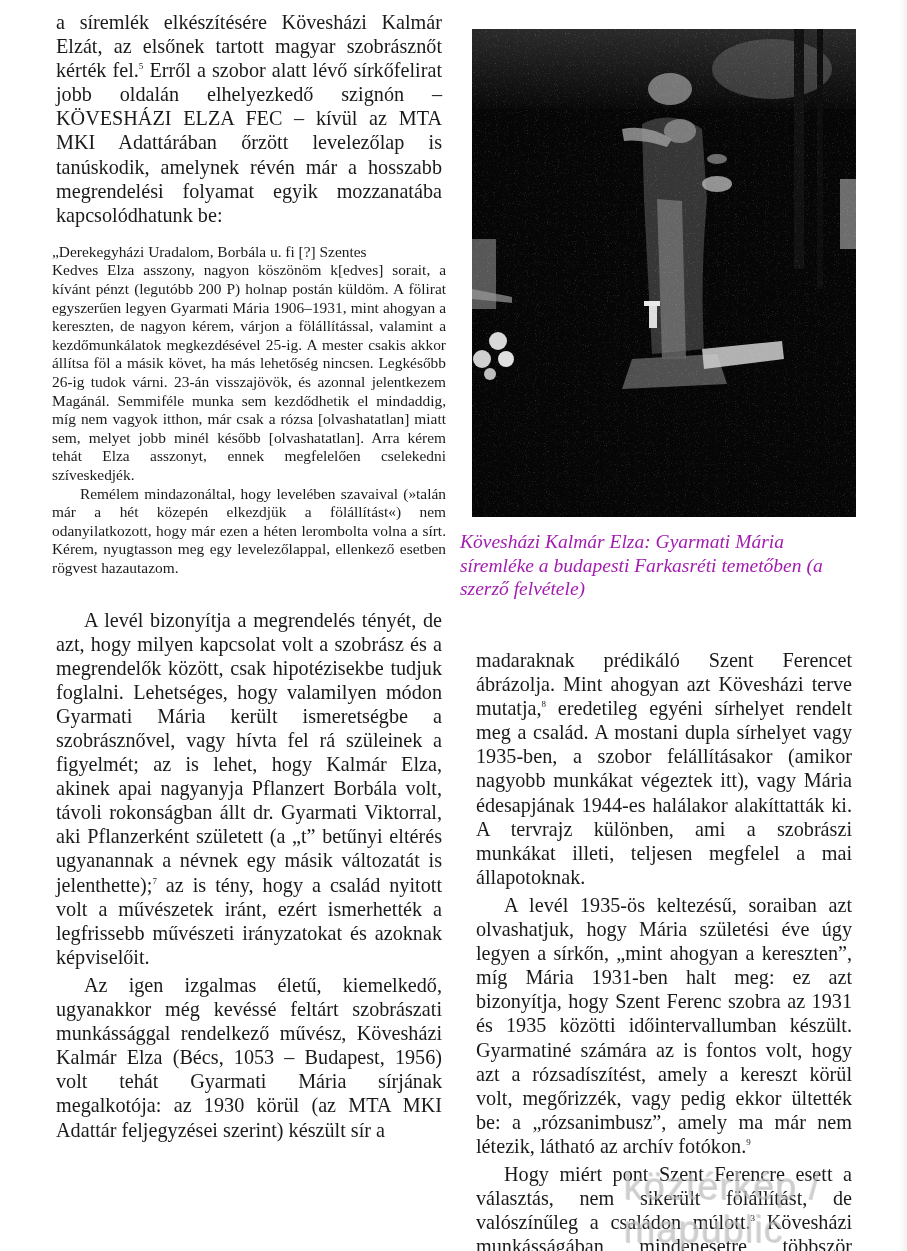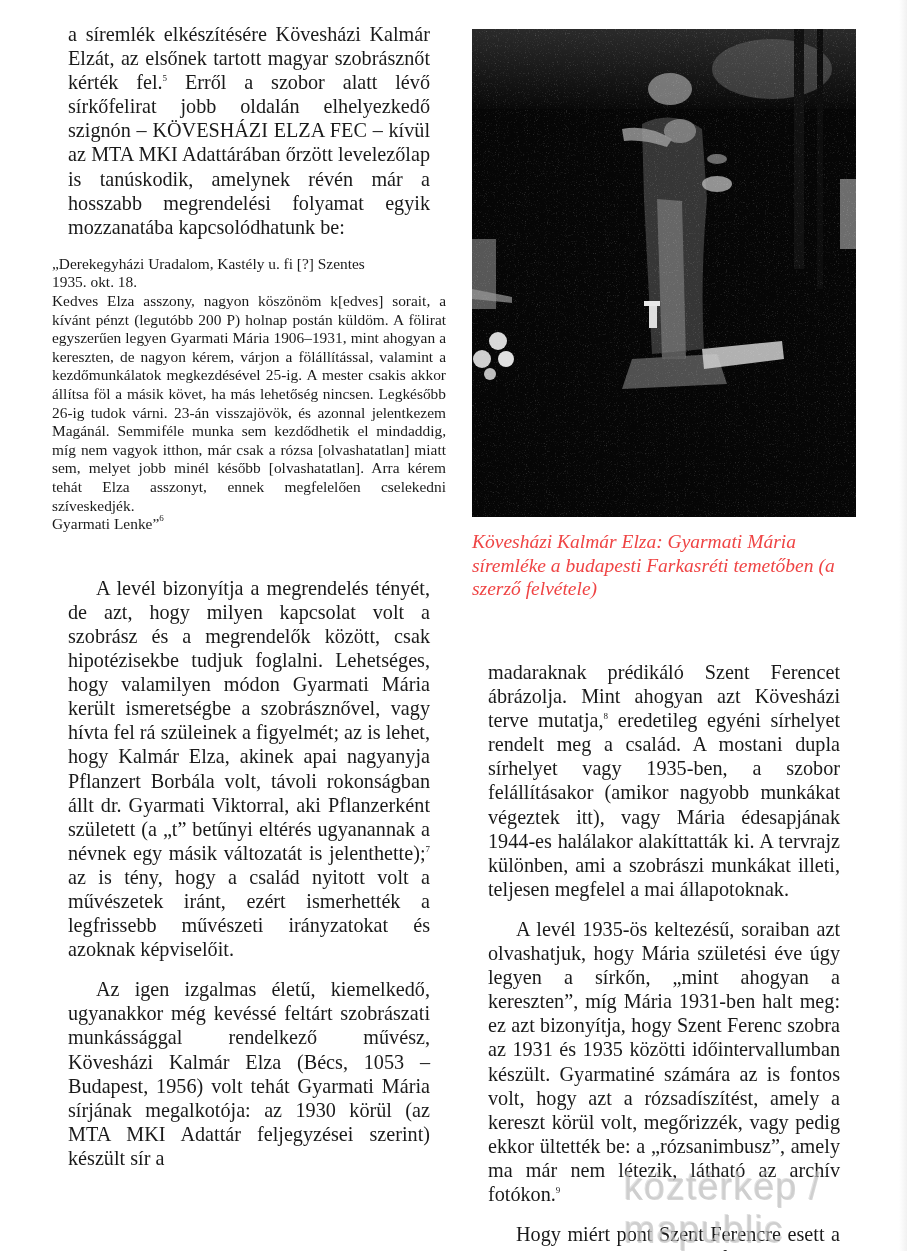--- a/index.html
+++ b/index.html
@@ -1,50 +1,49 @@
 <!DOCTYPE html>
 <html><head>
 <meta charset="utf-8">
 <style>
   html, body { margin: 0; padding: 0; background: #ffffff; }
   body { width: 907px; height: 1251px; position: relative; overflow: hidden;
          font-family: "Liberation Serif", "DejaVu Serif", serif; color: #1a1a1a; }
   .col { position: absolute; }
   .left { left: 52px; top: 6px; width: 394px; }
   .right { left: 472px; width: 384px; }
-  .body-p { font-size: 20.2px; line-height: 24.1px; text-align: justify; margin: 16px; hyphens: manual; }
+  .body-p { font-size: 20.2px; line-height: 24.1px; text-align: justify; margin: 4px; hyphens: manual; }
   .indent { text-indent: 28px; }
   .letter { margin: 16px 0 0 0; font-size: 15.4px; line-height: 18.6px; }
   .letter p { margin: 0; }
   .letter .li { text-indent: 28px; }
   sup { font-size: 9px; vertical-align: 8px; line-height: 0; }
   .gap { height: 26px; }
   .photo { position: absolute; left: 472px; top: 29px; width: 384px; height: 488px;
            background: #050505; overflow: hidden; }
-  .caption { position: absolute; left: 472px; top: 530px; width: 400px;
-             font-style: italic; font-size: 19.5px; line-height: 23.5px; color: #ef4444; }
+  .caption { position: absolute; left: 460px; top: 530px; width: 400px;
+             font-style: italic; font-size: 19.5px; line-height: 23.5px; color: #a21caf; }
   .right-text { top: 644px; }
   .watermark { position: absolute; left: 623px; top: 1165px; font-family: "Liberation Sans", sans-serif;
                font-size: 38px; color: rgba(200,200,200,0.55); letter-spacing: 1px; pointer-events: none;
                text-shadow: 1px 1px 0 rgba(150,150,150,0.4); }
   .page-edge { position: absolute; right: 0; top: 0; width: 8px; height: 1251px; background: linear-gradient(to right, #fff, #f1f1f1); }
 </style>
 </head>
 <body>
 
 <div class="page-edge"></div>
 
 <div class="col left">
   <p class="body-p"><span>a síremlék elkészítésére Kövesházi Kalmár Elzát, az elsőnek tartott magyar szobrásznőt kérték fel.</span><sup>5</sup><span> Erről a szobor alatt lévő sírkőfelirat jobb oldalán elhelyezkedő szignón – KÖVESHÁZI ELZA FEC – kívül az MTA MKI Adattárában őrzött levelezőlap is tanúskodik, amelynek révén már a hosszabb megrendelési folyamat egyik mozzanatába kapcsolódhatunk be:</span></p>
 
   <div class="letter">
-    <p>„Derekegyházi Uradalom, Kastély u. fi [?] Szentes</p>
-    <p>1935. okt. 18.</p>
+    <p>„Derekegyházi Uradalom, Borbála u. fi [?] Szentes</p>
     <p style="text-align:justify">Kedves Elza asszony, nagyon köszönöm k[edves] sorait, a kívánt pénzt (legutóbb 200 P) holnap postán küldöm. A fölirat egyszerűen legyen Gyarmati Mária 1906–1931, mint ahogyan a kereszten, de nagyon kérem, várjon a fölállítással, valamint a kezdőmunkálatok megkezdésével 25-ig. A mester csakis akkor állítsa föl a másik követ, ha más lehetőség nincsen. Legkésőbb 26-ig tudok várni. 23-án visszajövök, és azonnal jelentkezem Magánál. Semmiféle munka sem kezdődhetik el mindaddig, míg nem vagyok itthon, már csak a rózsa [olvashatatlan] miatt sem, melyet jobb minél később [olvashatatlan]. Arra kérem tehát Elza asszonyt, ennek megfelelően cselekedni szíveskedjék.</p>
-    <p><span>Gyarmati Lenke”</span><sup>6</sup></p>
+    <p class="li" style="text-align:justify">Remélem mindazonáltal, hogy levelében szavaival (»talán már a hét közepén elkezdjük a fölállítást«) nem odanyilatkozott, hogy már ezen a héten lerombolta volna a sírt. Kérem, nyugtasson meg egy levelezőlappal, ellenkező esetben rögvest hazautazom.</p>
   </div>
 
   <div class="gap"></div>
 
   <p class="body-p indent"><span>A levél bizonyítja a megrendelés tényét, de azt, hogy milyen kapcsolat volt a szobrász és a megrendelők között, csak hipotézisekbe tudjuk foglalni. Lehetséges, hogy valamilyen módon Gyarmati Mária került ismeretségbe a szobrásznővel, vagy hívta fel rá szüleinek a figyelmét; az is lehet, hogy Kalmár Elza, akinek apai nagyanyja Pflanzert Borbála volt, távoli rokonságban állt dr. Gyarmati Viktorral, aki Pflanzerként született (a „t” betűnyi eltérés ugyanannak a névnek egy másik változatát is jelenthette);</span><sup>7</sup><span> az is tény, hogy a család nyitott volt a művészetek iránt, ezért ismerhették a legfrissebb művészeti irányzatokat és azoknak képviselőit.</span></p>
 
   <p class="body-p indent">Az igen izgalmas életű, kiemelkedő, ugyanakkor még kevéssé feltárt szobrászati munkássággal rendelkező művész, Kövesházi Kalmár Elza (Bécs, 1053 – Budapest, 1956) volt tehát Gyarmati Mária sírjának megalkotója: az 1930 körül (az MTA MKI Adattár feljegyzései szerint) készült sír a</p>
 </div>
 
 <div class="photo">

